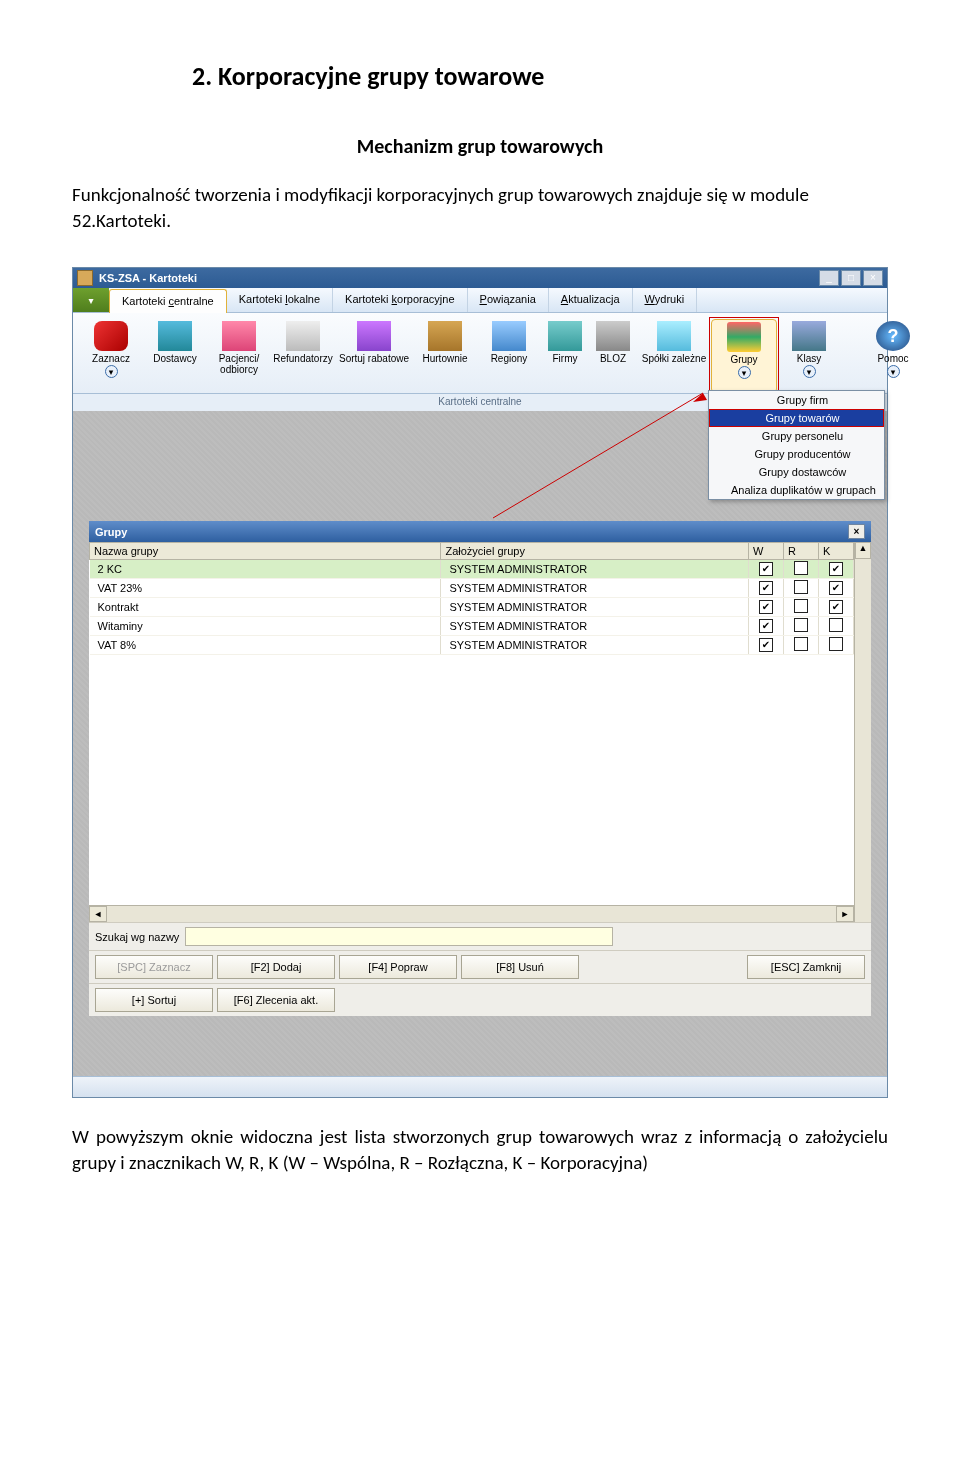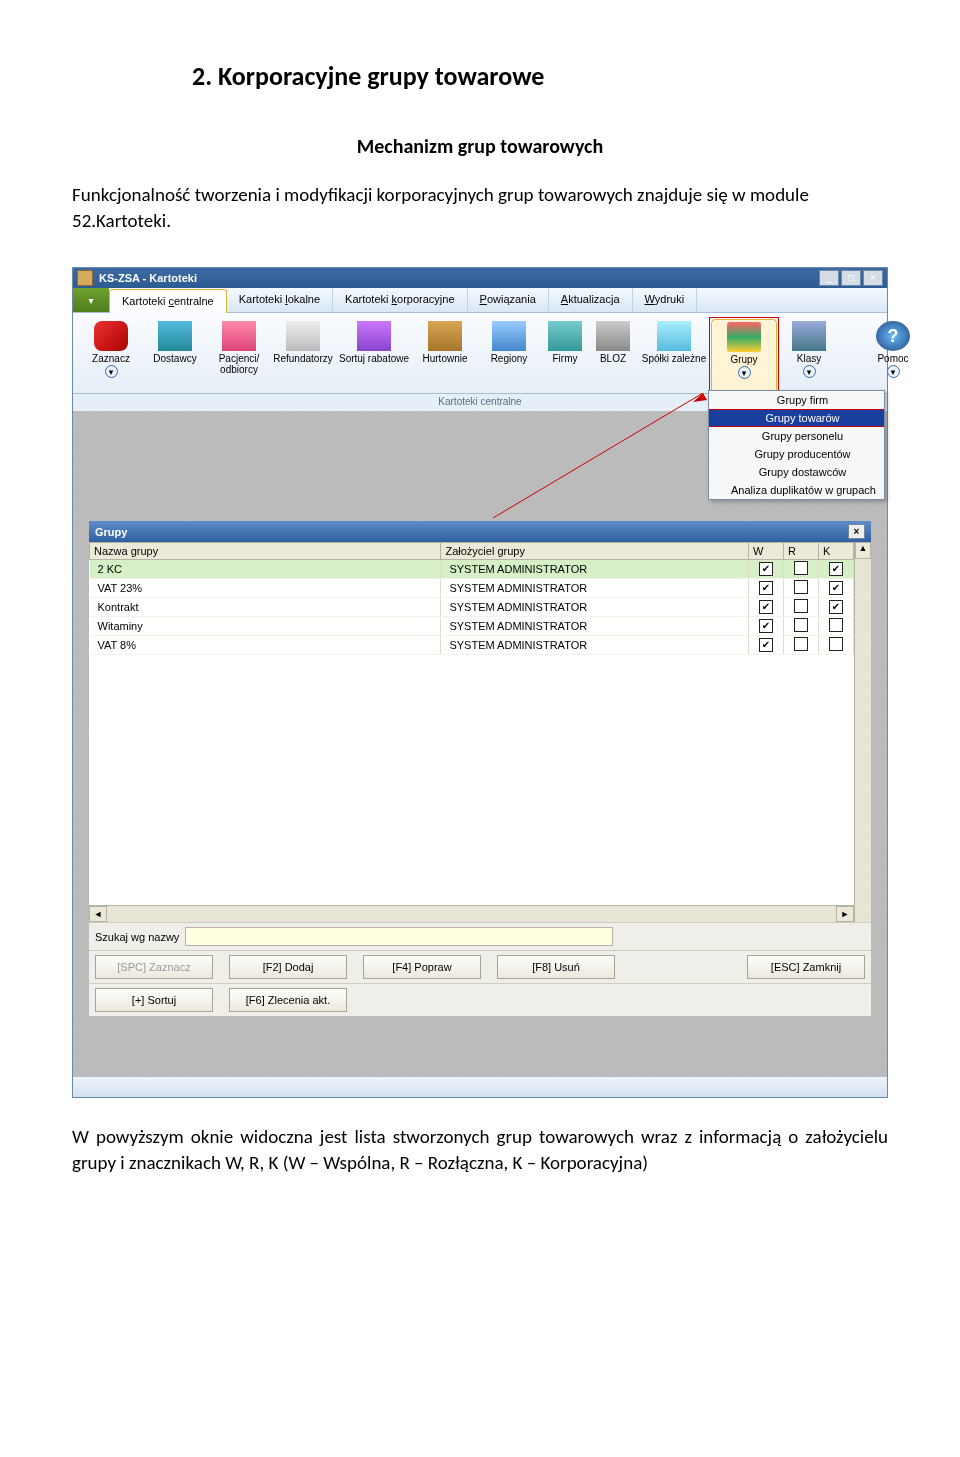--- a/index.html
+++ b/index.html
@@ -69,21 +69,21 @@
   .scrollcap{width:16px;background:#e8e5d6;border-left:1px solid #b6b3a4}
   .gridwrap{display:flex}
   .gridbody{flex:1}
   .listarea{height:250px;background:#fff;border-top:0}
   .hscroll{height:16px;background:#e8e5d6;border-top:1px solid #b6b3a4;display:flex}
   .hscroll .arr{width:16px;border:1px solid #b6b3a4;display:flex;align-items:center;justify-content:center;font-size:9px;background:#ece9d8}
 
   .searchrow{background:#efeee9;padding:4px 6px;display:flex;align-items:center;gap:6px;border-top:1px solid #cfccc0}
   .searchrow input{flex:0 0 420px;height:17px;background:#ffffe1;border:1px solid #b6b3a4;font-size:11px;padding:0 3px}
 
-  .btnrow{background:#efeee9;padding:4px 6px;display:flex;gap:16px;border-top:1px solid #cfccc0;flex-wrap:wrap}
+  .btnrow{background:#efeee9;padding:4px 6px;display:flex;gap:4px;border-top:1px solid #cfccc0;flex-wrap:wrap}
   .btn{min-width:100px;height:22px;border:1px solid #a8a593;background:linear-gradient(#fdfdfb,#ece9dc);font-size:11px;display:flex;align-items:center;justify-content:center;padding:0 8px}
   .btn.disabled{color:#9b9b9b}
 
   .statbar{height:20px;background:linear-gradient(#eef3f9,#d5e1ef);border-top:1px solid #a7bed6;margin-top:60px}
 
   
   .after{margin-top:26px;font-size:19px;line-height:1.35;text-align:justify}
 </style>
 </head>
 <body>

